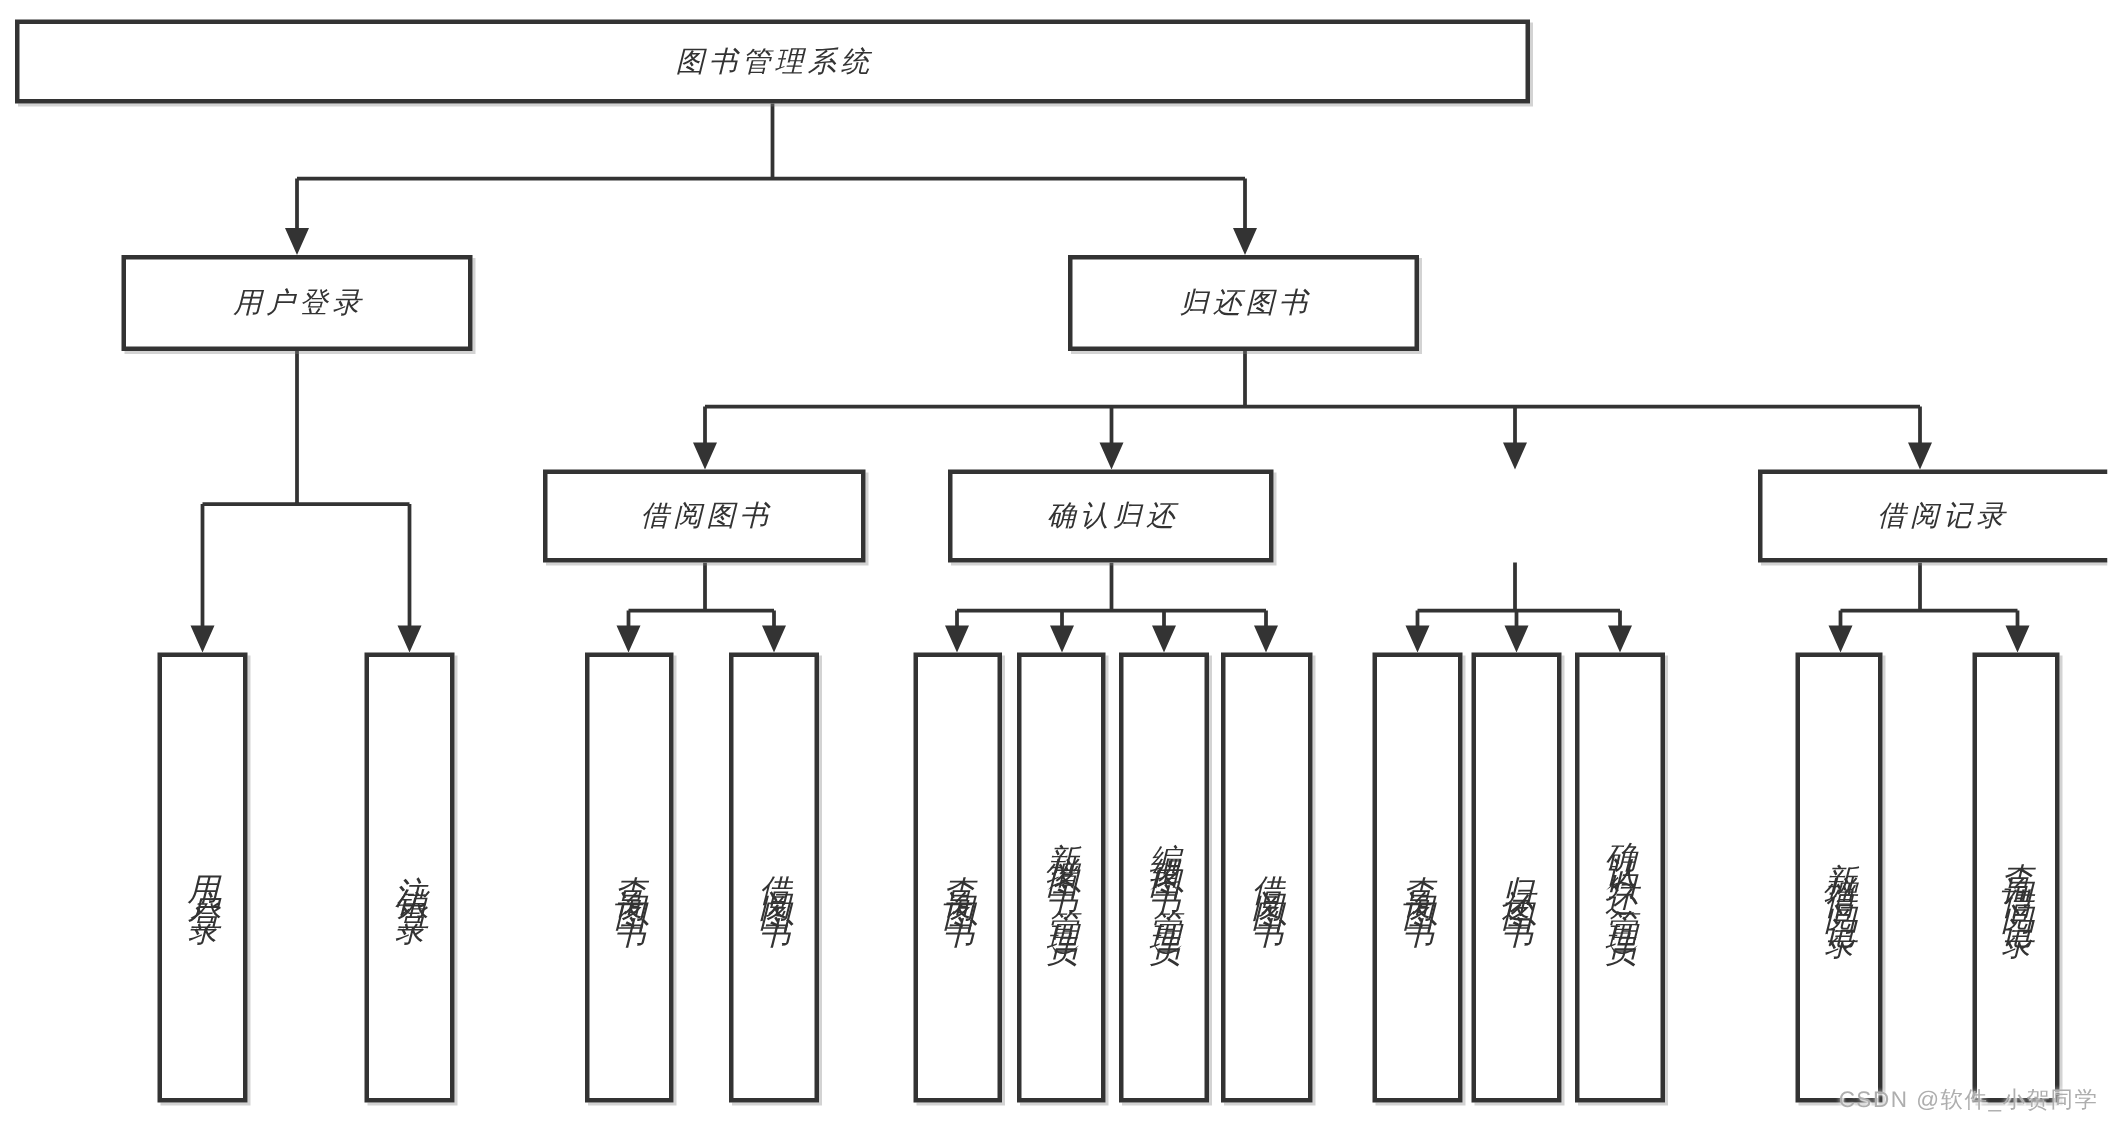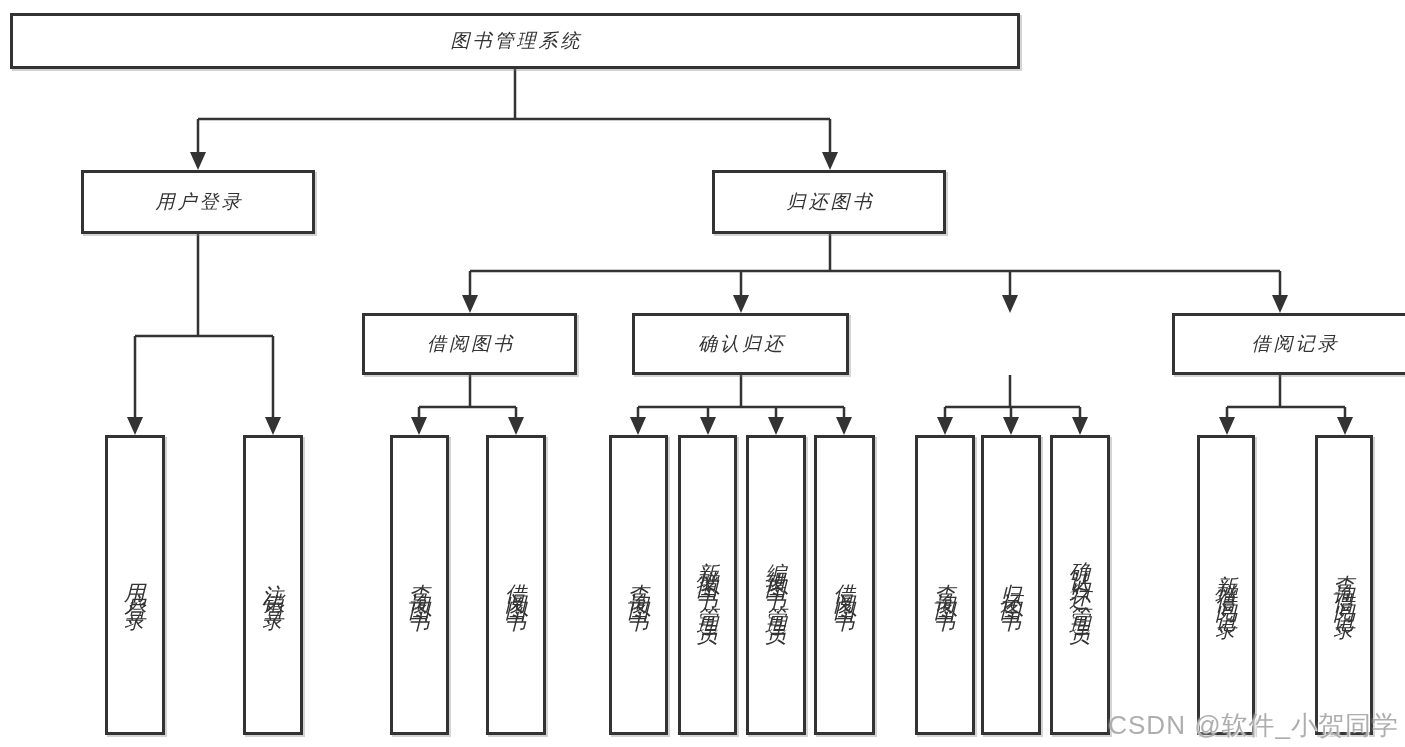--- a/index.html
+++ b/index.html
@@ -39,21 +39,21 @@
     text-orientation: mixed;
     font-size: 21px;
     letter-spacing: 9px;
     line-height: 1;
     white-space: nowrap;
   }
   .watermark {
     position: absolute;
     right: 6px;
     bottom: 4px;
-    font-size: 26px;
+    font-size: 15px;
     letter-spacing: 1px;
     color: var(--wm, #aeaeae);
     text-shadow: 0 0 3px rgba(255,255,255,0.95), 1px 1px 1px rgba(255,255,255,0.9);
     white-space: nowrap;
     z-index: 5;
   }
 </style>
 </head>
 <body>
 

